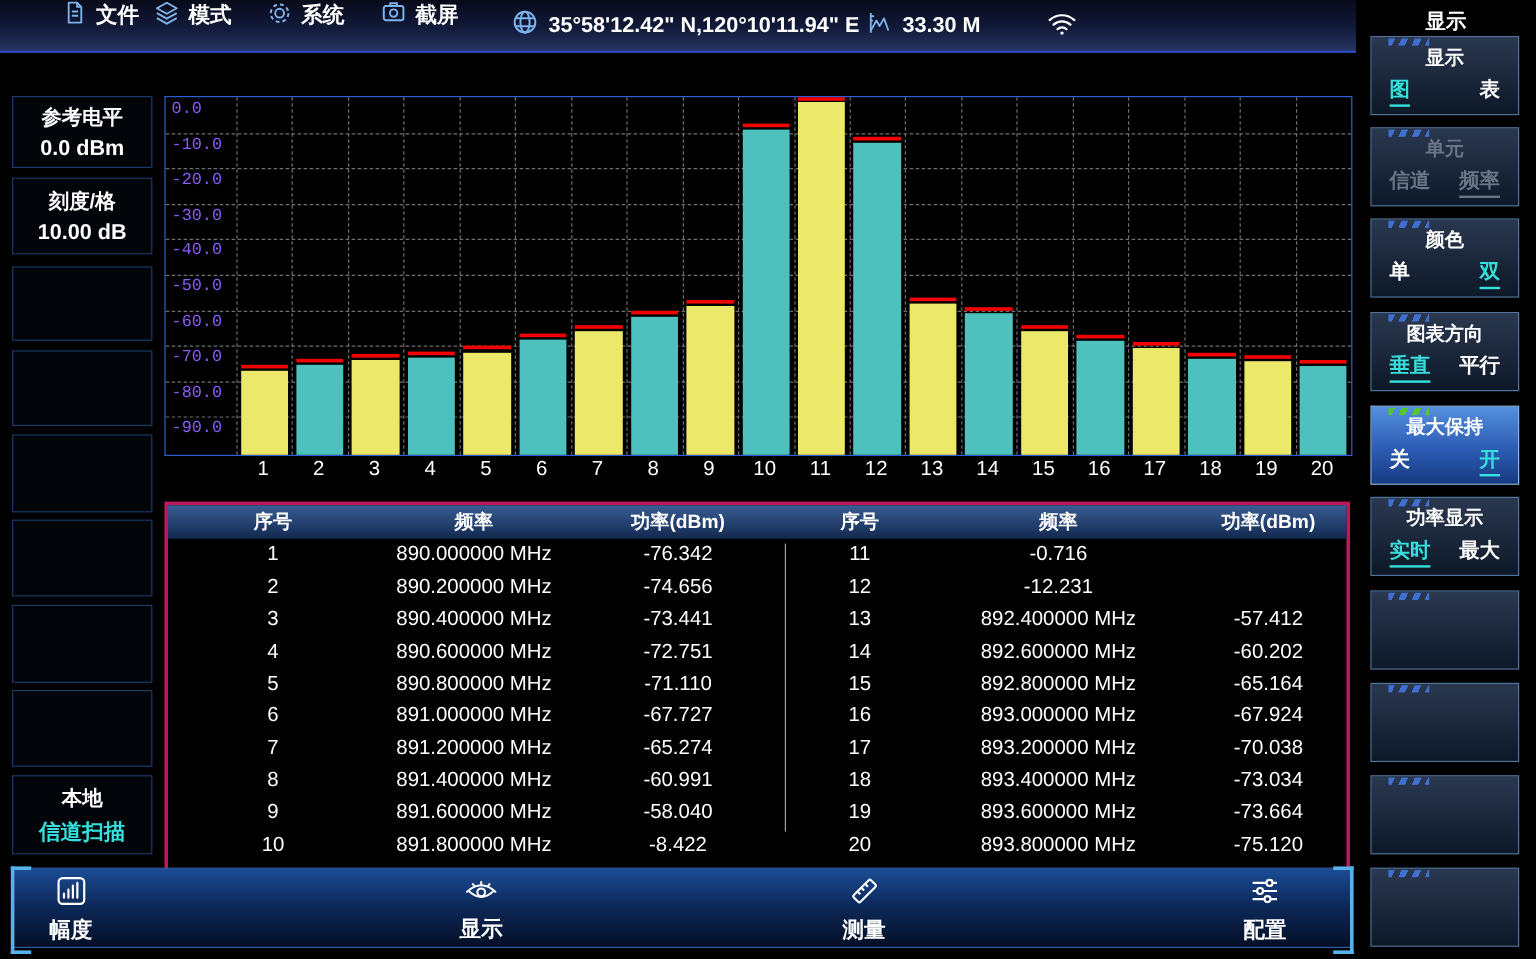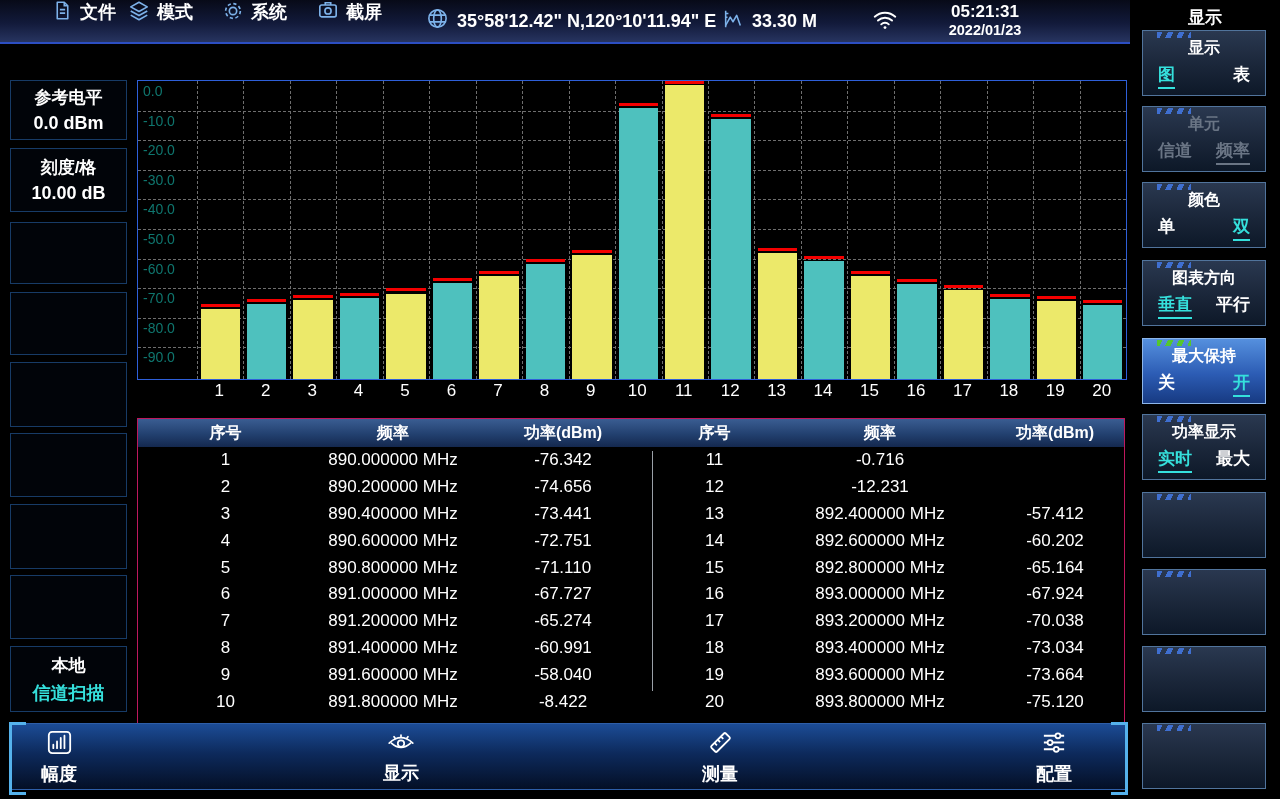--- a/index.html
+++ b/index.html
@@ -29,29 +29,29 @@
   .lbox .bv{font-size:18px;font-weight:bold;color:#fff;}
   .lbox .cyan{color:#35e0dc;}
 
   
   #chart-title{position:absolute;left:396px;top:49px;width:200px;text-align:center;
     color:#f51313;font-size:17px;font-weight:bold;letter-spacing:1px;}
   #chart{position:absolute;left:137px;top:80px;width:988px;height:298px;
     border:1px solid #2e5fd8;box-sizing:content-box;background:#000;}
   .hgrid{position:absolute;left:0;width:100%;height:0;border-top:1px dashed #6e6e6e;}
   .vgrid{position:absolute;top:0;height:100%;width:0;border-left:1px dashed #6e6e6e;}
-  .ylab{position:absolute;left:5px;font-size:14px;color:#0f766e;}
+  .ylab{position:absolute;left:5px;font-size:14px;color:#8b5cf6;font-family:Liberation Mono, monospace;}
   .bar{position:absolute;bottom:0;}
   .barcap{position:absolute;}
   #xlabels{position:absolute;left:137px;top:381px;width:988px;height:24px;}
   .xlab{position:absolute;top:0;text-align:center;font-size:17px;color:#fff;font-weight:normal;}
 
   
   #table{position:absolute;left:137px;top:418px;width:988px;height:310px;
-    border:1px solid #be185d;box-sizing:border-box;background:#000;}
+    border:3px solid #be185d;box-sizing:border-box;background:#000;}
   .trow,#thead{display:grid;grid-template-columns:175px 160px 180px 123px 208px 142px;
     align-items:center;}
   #thead{height:28px;font-size:16px;font-weight:bold;
     background:linear-gradient(180deg,#3a5d92 0%,#22406f 55%,#14284e 100%);}
   #thead div{text-align:center;}
   .trow{height:26.8px;font-size:17px;}
   .trow div{text-align:center;white-space:nowrap;}
   #tdivider{position:absolute;left:514px;top:32px;width:1px;height:240px;background:#9aa0a8;}
 
   
@@ -152,24 +152,20 @@
       <span>33.30 M</span>
     </div>
     <span id="wifi-icon" style="left:872px;position:absolute;">
       <svg width="26" height="22" viewBox="0 0 24 20" fill="none" stroke="#fff" stroke-width="1.7" stroke-linecap="round">
         <path d="M2.5 7a14 14 0 0 1 19 0"></path>
         <path d="M5.5 10.5a9.5 9.5 0 0 1 13 0"></path>
         <path d="M8.5 14a5 5 0 0 1 7 0"></path>
         <circle cx="12" cy="17" r="1.3" fill="#fff" stroke="none"></circle>
       </svg>
     </span>
-    <div id="time-block">
-      <div class="t1">05:21:31</div>
-      <div class="t2">2022/01/23</div>
-    </div>
   </div>
 
   <div id="left-panel">
       <div class="lbox" style="top: 80px; height: 60px;">
         <div class="bt">参考电平</div>
         <div class="bv">0.0 dBm</div>
       </div>
       <div class="lbox" style="top: 148px; height: 64px;">
         <div class="bt">刻度/格</div>
         <div class="bv">10.00 dB</div>

